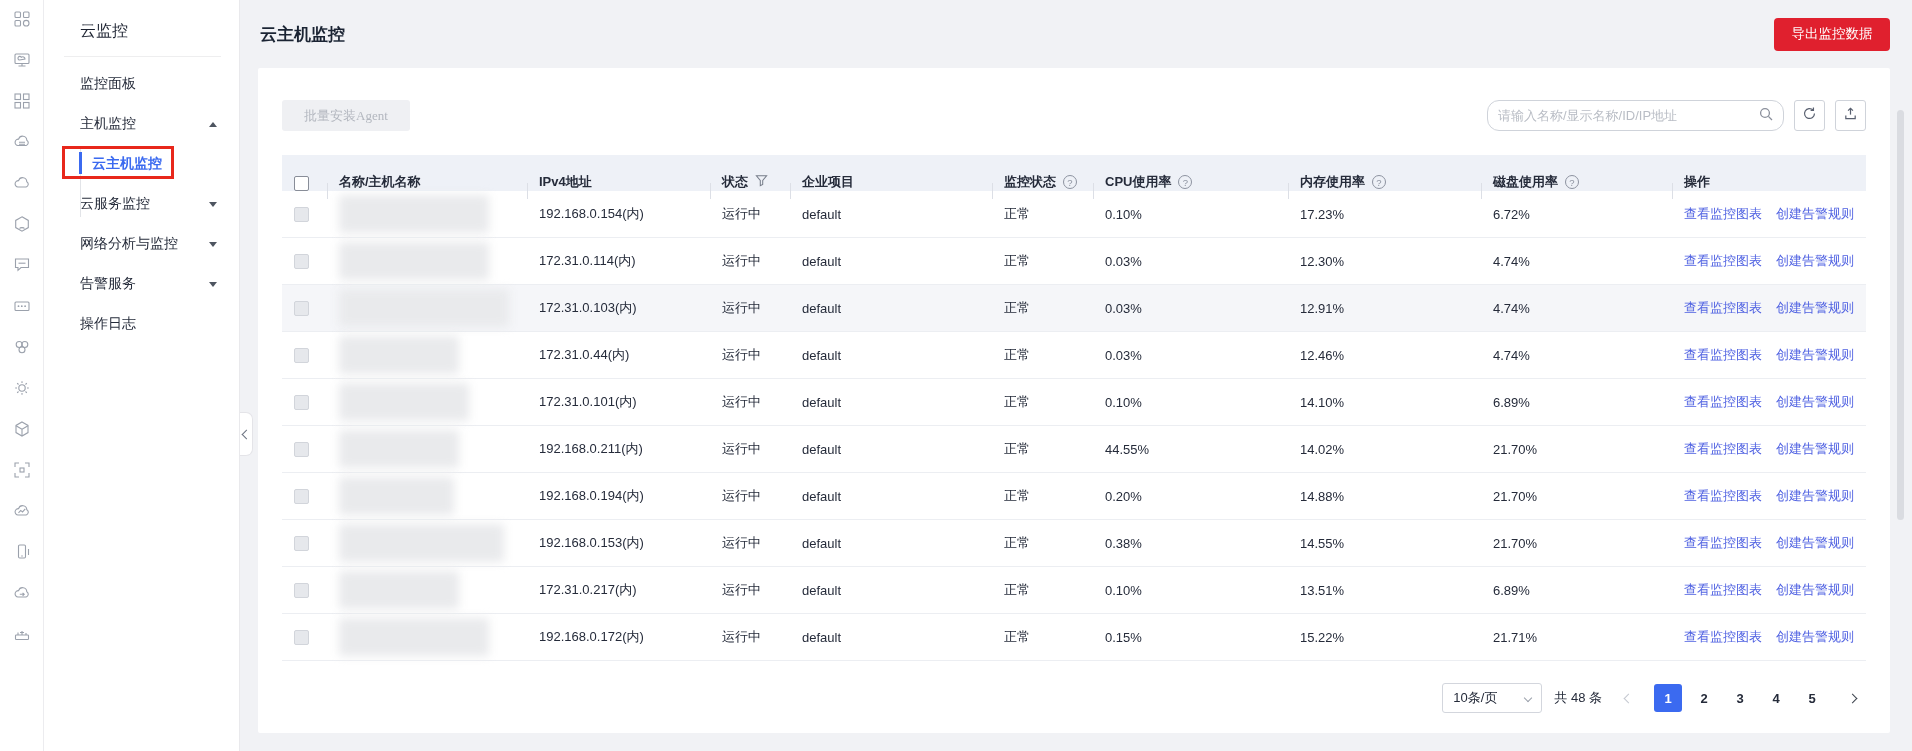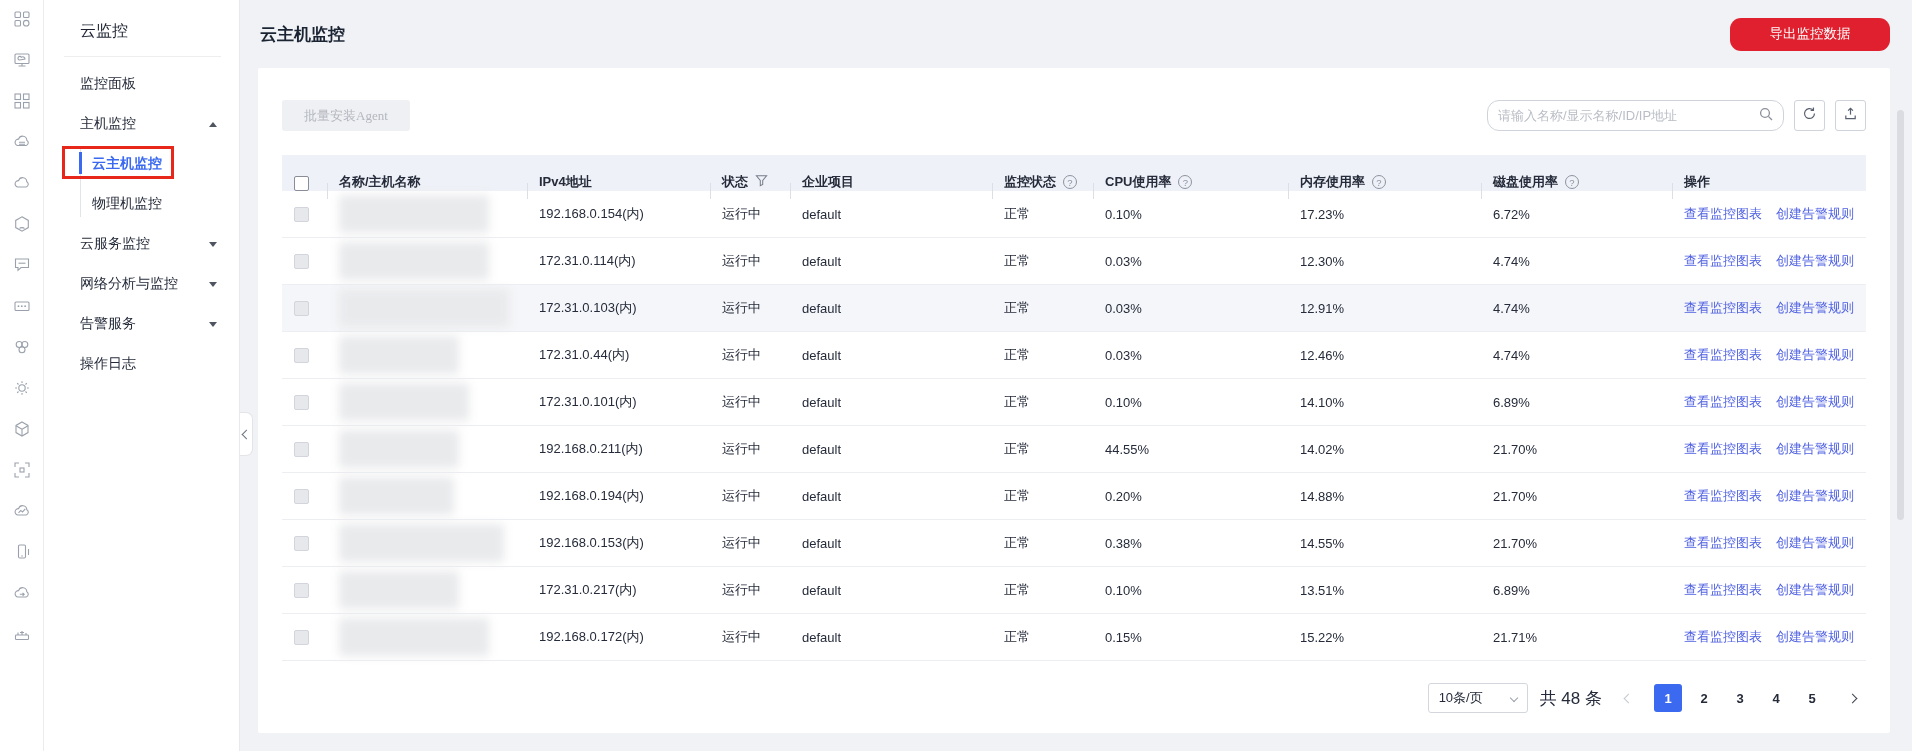--- a/index.html
+++ b/index.html
@@ -37,21 +37,21 @@
     display:flex;align-items:center;justify-content:center;cursor:pointer}
   .chev{display:inline-block;width:7px;height:7px;border-left:1.6px solid #6b7280;border-bottom:1.6px solid #6b7280}
   .chev.left{transform:rotate(45deg)}
   .chev.right{transform:rotate(225deg)}
   .chev.down{transform:rotate(-45deg);width:6px;height:6px;border-color:#9aa0ab}
 
   
   .main{position:absolute;left:241px;top:0;right:0;bottom:0}
   .page-header{position:absolute;left:19px;top:14px;right:22px;height:40px;display:flex;align-items:center}
   .page-title{font-size:17px;font-weight:600;color:#1b2433}
-  .export-btn{margin-left:auto;width:160px;height:33px;background:var(--red);color:#fff;border:none;border-radius:11px;
+  .export-btn{margin-left:auto;width:116px;height:33px;background:var(--red);color:#fff;border:none;border-radius:4px;
               font-size:13.5px;cursor:pointer;font-family:Liberation Serif, serif}
 
   .card{position:absolute;left:17px;top:68px;right:22px;bottom:18px;background:#fff;border-radius:2px}
 
   .toolbar{position:absolute;left:24px;right:24px;top:32px;height:31px;display:flex;align-items:center}
   .agent-btn{height:31px;padding:0 22px;background:#eff0f3;color:#b3b7bf;border:none;border-radius:3px;font-size:13px;font-family:Liberation Serif, serif}
   .tb-right{margin-left:auto;display:flex;gap:10px;align-items:center}
   .search-box{width:297px;height:31px;border:1px solid #cfd3da;border-radius:12px;background:#fff;display:flex;align-items:center;padding:0 10px}
   .search-box input{border:none;outline:none;flex:1;font-size:13px;font-family:inherit;color:var(--txt)}
   .search-box input::placeholder{color:#b9bdc5}
@@ -72,21 +72,21 @@
   .cb-row{background:#e6e8ec;border:1px solid #d2d5db}
   .blur-blob{display:inline-block;height:38px;border-radius:3px;background:#e9eaec;filter:blur(5px)}
   .help{width:14px;height:14px;border:1px solid #8d93a0;border-radius:50%;font-size:9.5px;color:#8d93a0;
         display:inline-flex;align-items:center;justify-content:center;font-weight:400;flex:none;cursor:pointer}
   .op-link{color:var(--link);text-decoration:none;margin-right:14px;font-size:13px;cursor:pointer;white-space:nowrap}
 
   
   .pager{position:absolute;right:24px;bottom:20px;height:30px;display:flex;align-items:center;gap:12px}
   .page-size{width:100px;height:30px;border:1px solid #d3d6dd;border-radius:3px;display:flex;align-items:center;
              justify-content:space-between;padding:0 10px;font-size:13px;cursor:pointer;background:#fff}
-  .total{font-size:17px}
+  .total{font-size:13px}
   .pages{display:flex;align-items:center;gap:8px}
   .pg-btn{min-width:28px;height:28px;display:flex;align-items:center;justify-content:center;cursor:pointer;border-radius:3px}
   .pg-num{font-weight:700;font-size:13px;color:var(--txt)}
   .pg-num.active{background:var(--accent);color:#fff}
   .pg-prev .chev{border-color:#c4c8d0}
   .pg-next .chev{border-color:#3c424d}
 
   .scroll-thumb{position:absolute;right:8px;top:110px;width:7px;height:410px;background:#dadce1;border-radius:4px;z-index:6;cursor:pointer}
 </style>
 </head>
@@ -205,23 +205,20 @@
     <div class="nav" id="nav">
         <div class="nav-item">
           <span>监控面板</span>
         </div>
         <div class="nav-item">
           <span>主机监控</span>
           <span class="tri up"></span>
         </div>
         <div class="nav-item sub selected">
           <span>云主机监控</span>
-        </div>
-        <div class="nav-item sub">
-          <span>物理机监控</span>
         </div>
         <div class="nav-item">
           <span>云服务监控</span>
           <span class="tri down"></span>
         </div>
         <div class="nav-item">
           <span>网络分析与监控</span>
           <span class="tri down"></span>
         </div>
         <div class="nav-item">

